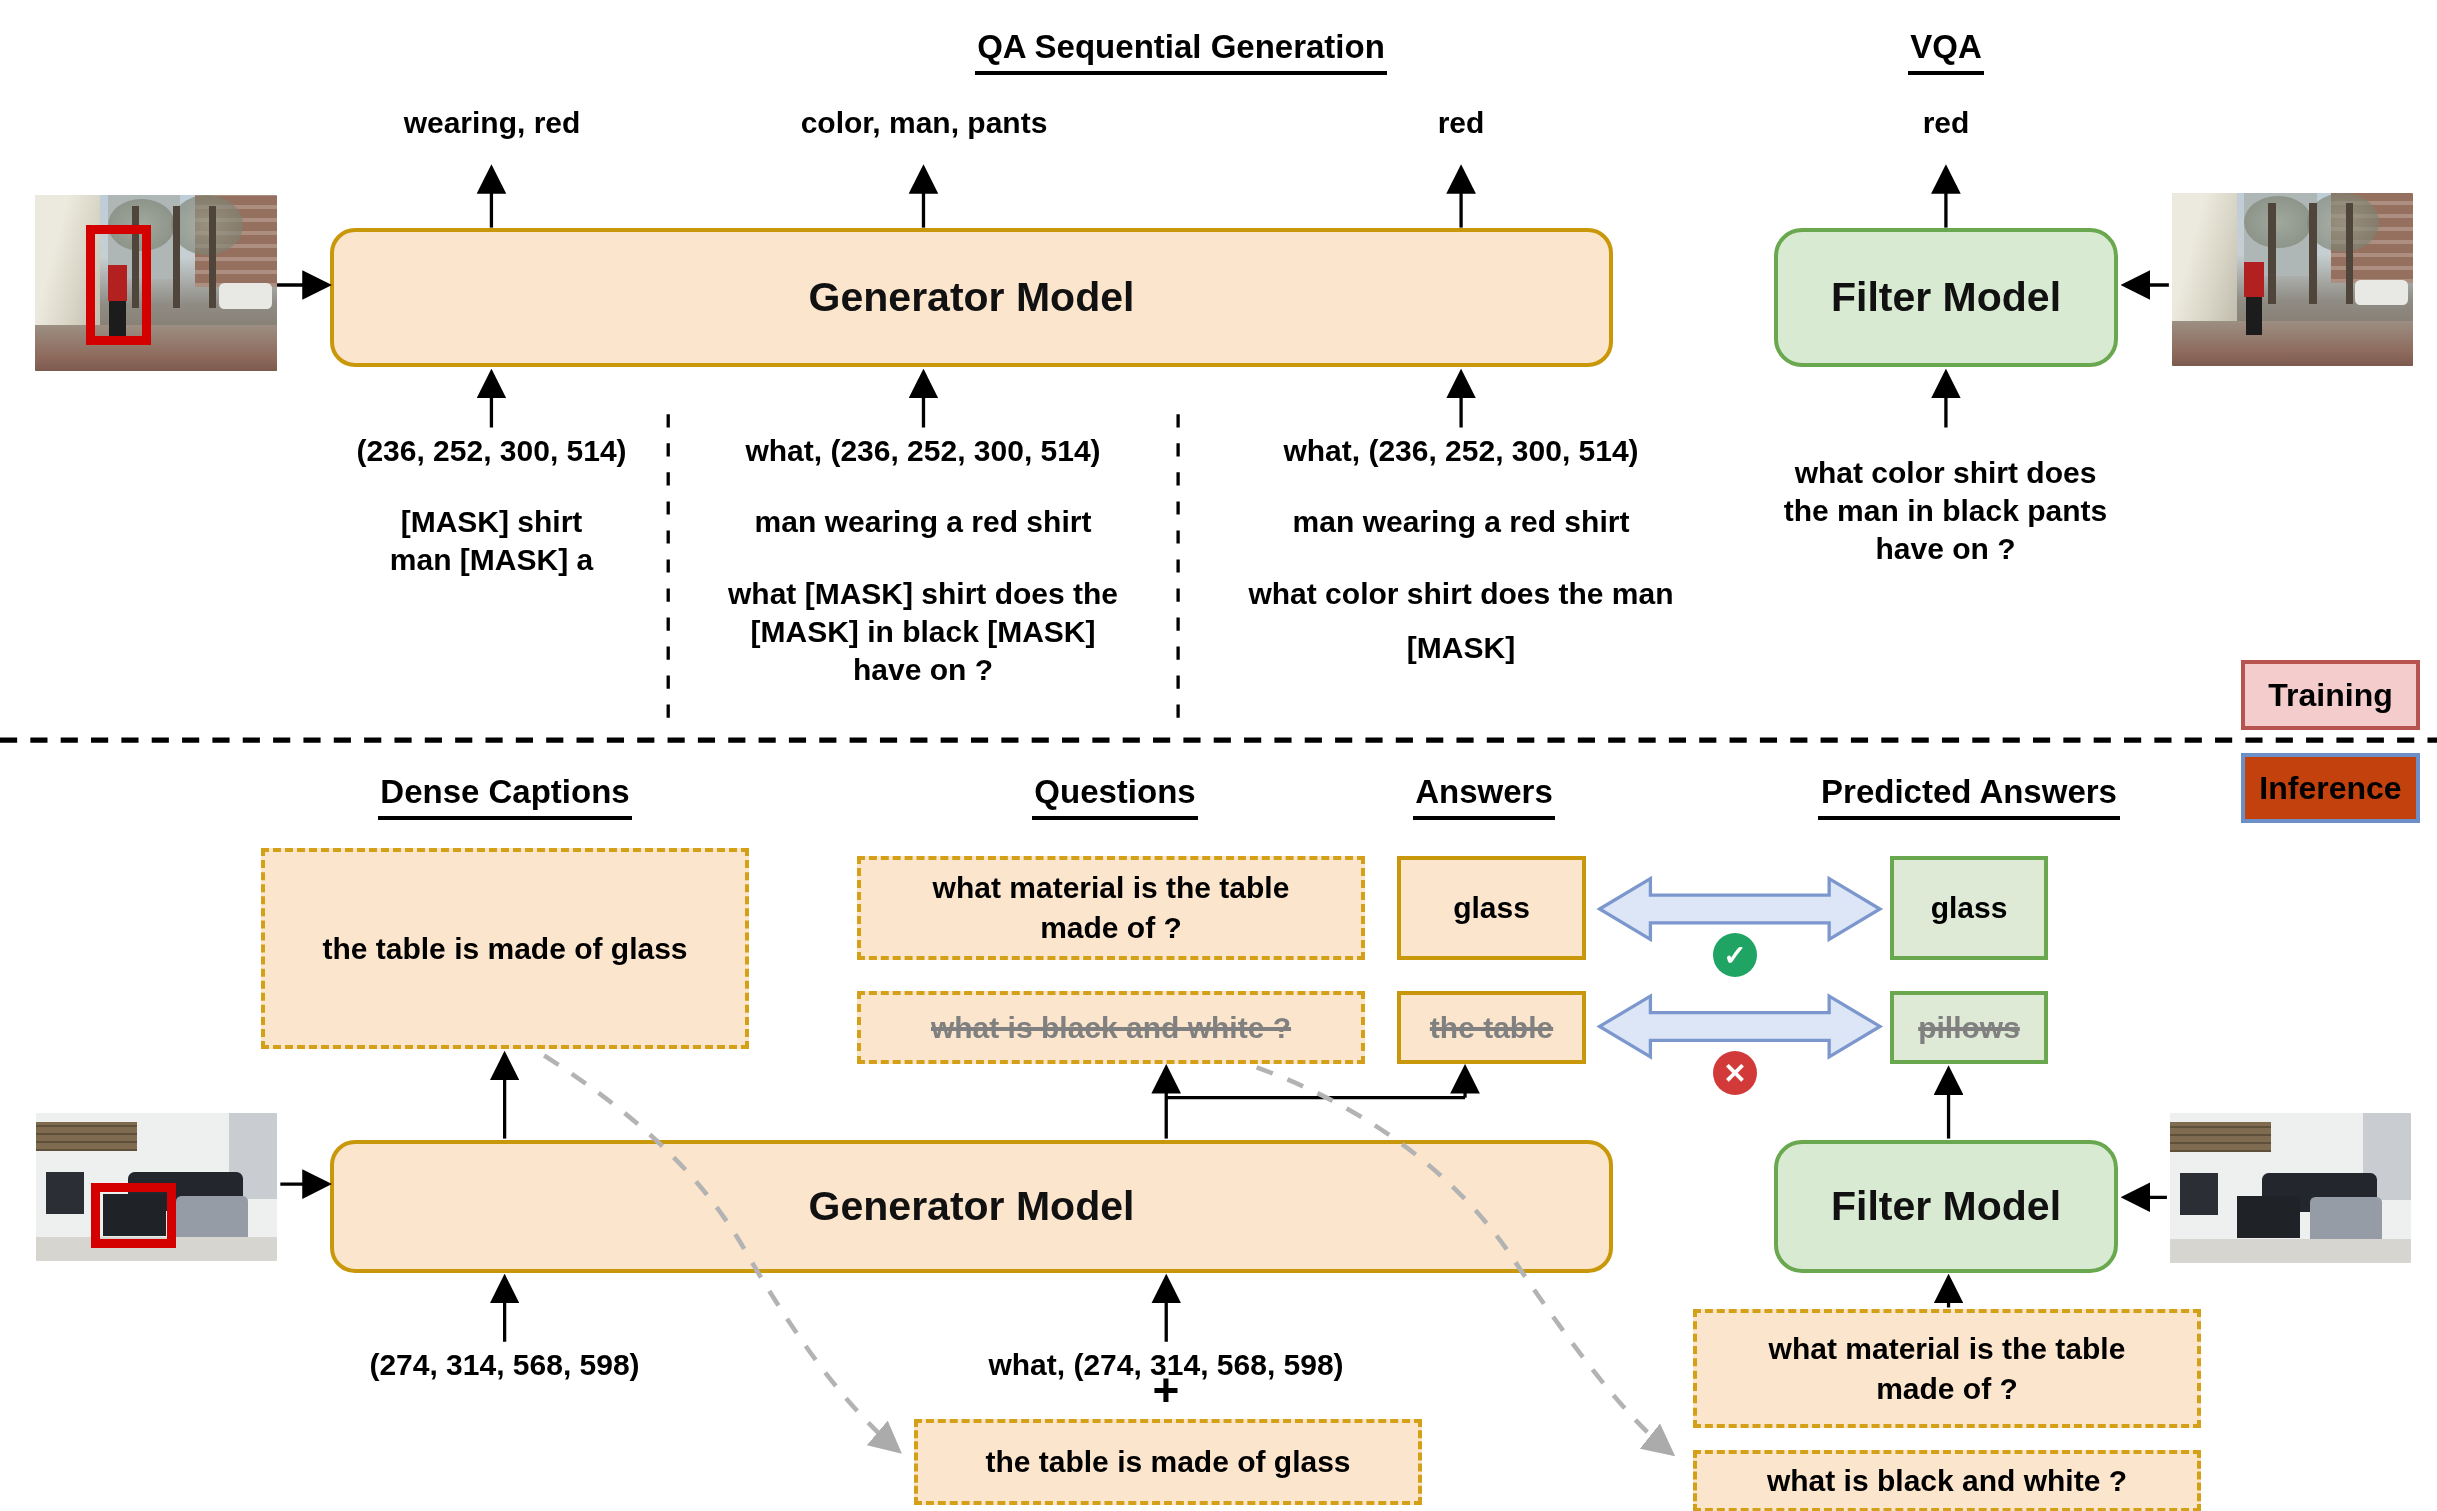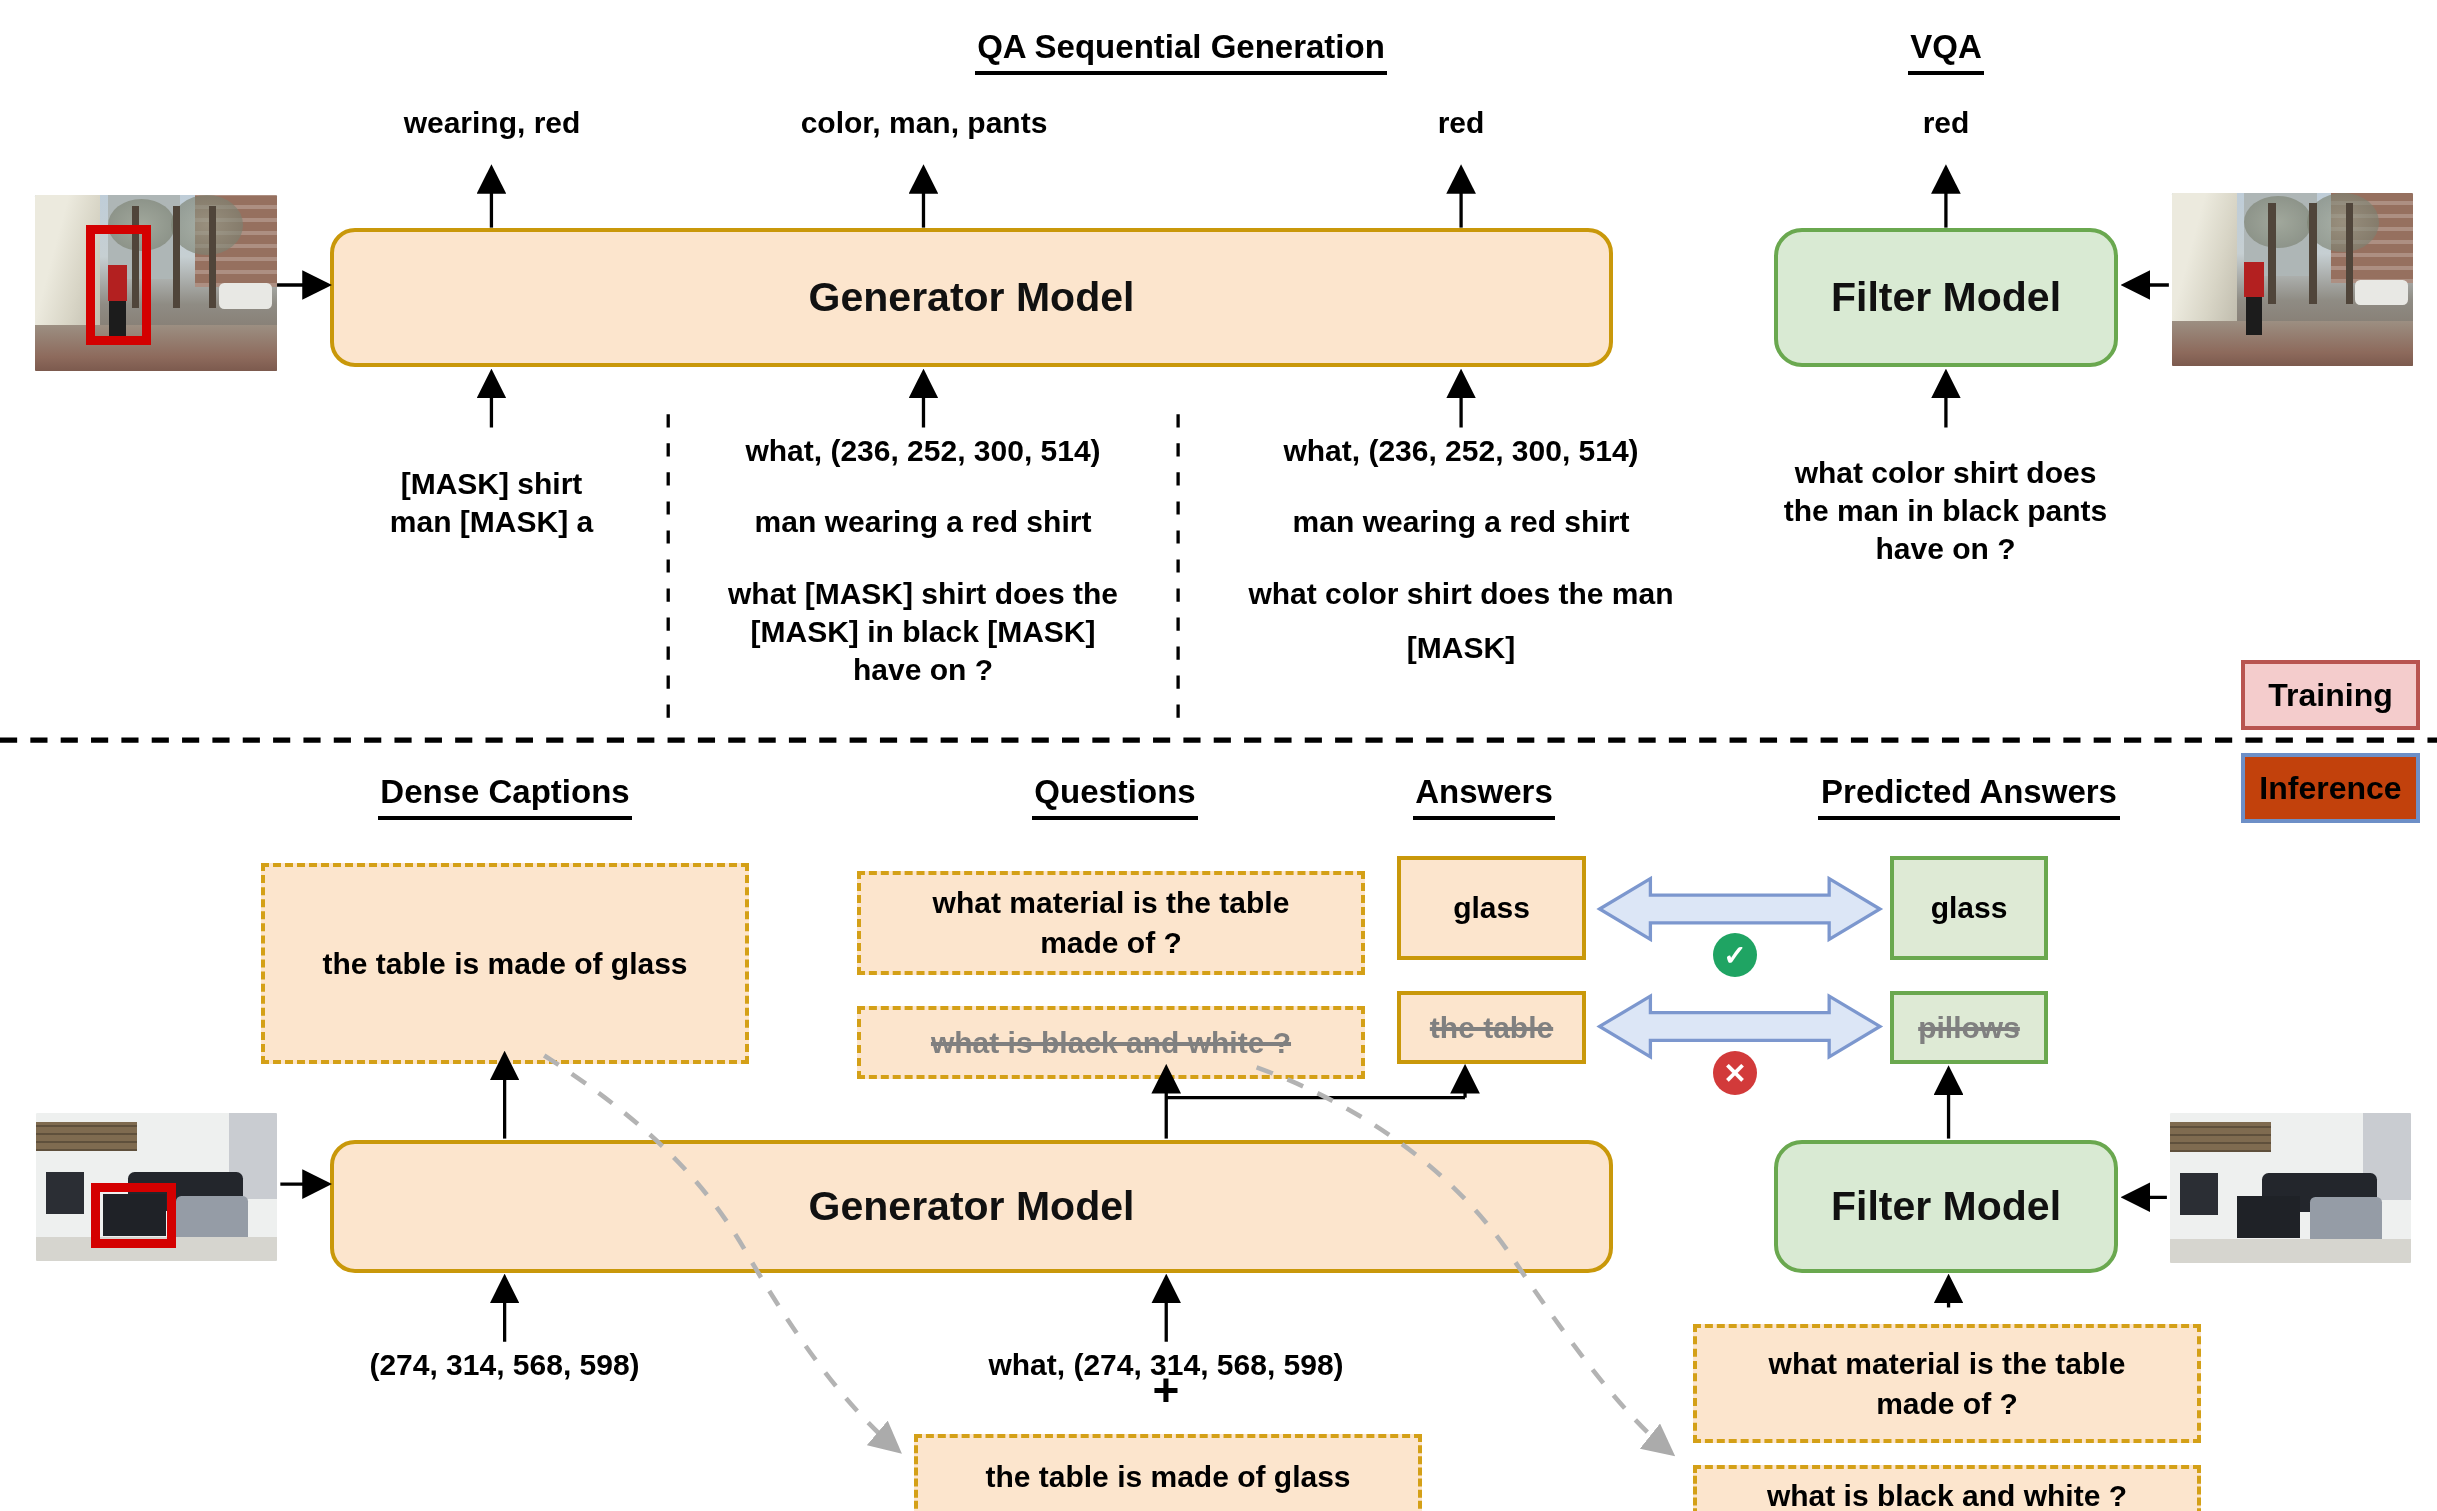--- a/index.html
+++ b/index.html
@@ -6,21 +6,21 @@
   #canvas{position:relative;width:2438px;height:1512px;background:#ffffff;
           font-family:"Liberation Sans",sans-serif;overflow:hidden;}
   .abs{position:absolute;}
   .heading{font-size:33px;font-weight:bold;color:#000;text-align:center;}
   .heading span{display:inline-block;border-bottom:4px solid #000;padding:0 2.6px 5.3px 2.6px;}
   .lbl{font-size:30px;font-weight:bold;color:#000;text-align:center;line-height:38px;}
   .model{background:#FCE5CD;border:4.6px solid #C9980A;border-radius:25px;display:flex;
          align-items:center;justify-content:center;font-size:41px;color:#111;box-sizing:border-box;font-weight:bold;}
   .filterm{background:#D9EAD3;border:4.6px solid #6AA84F;border-radius:28px;}
   .dashbox{background:#FCE5CD;border:4.6px dashed #D4A017;box-sizing:border-box;display:flex;
-           flex-direction:column;align-items:center;justify-content:center;margin-top:15px;}
+           flex-direction:column;align-items:center;justify-content:center;}
   .goldbox{background:#FCE5CD;border:4.6px solid #C9980A;box-sizing:border-box;display:flex;
            align-items:center;justify-content:center;}
   .greenbox{background:#DEEAD5;border:4.6px solid #6AA84F;box-sizing:border-box;display:flex;
            align-items:center;justify-content:center;}
   .boxtxt{font-size:30px;font-weight:bold;color:#000;text-align:center;line-height:40px;}
   .gray{color:#808080;text-decoration:line-through;text-decoration-thickness:4px;}
   .badge{display:flex;align-items:center;justify-content:center;font-size:32px;
          font-weight:bold;color:#000;box-sizing:border-box;}
   .badge.training{background:#F4CCCC;border:4.6px solid #B85450;}
   .badge.inference{background:#c2410c;border:4.6px solid #6D8FC7;}
@@ -99,20 +99,21 @@
     <div class="trunk" style="left:40%;"></div>
     <div class="trunk" style="left:57%;"></div>
     <div class="trunk" style="left:72%;"></div>
     <div class="walk"></div>
     <div class="car"></div>
     <div class="shirt" style="left:30%;top:40%;width:8%;height:20%;"></div>
     <div class="pants" style="left:30.5%;top:60%;width:7%;height:22%;"></div>
   </div>
 
   <div class="abs lbl" style="left:274px;top:432px;width:435px;">
+    <div>(236, 252, 300, 514)</div>
     <div style="height:33px;"></div>
     <div>[MASK] shirt</div>
     <div>man [MASK] a</div>
   </div>
   <div class="abs lbl" style="left:679px;top:432px;width:488px;">
     <div>what, (236, 252, 300, 514)</div>
     <div style="height:33px;"></div>
     <div>man wearing a red shirt</div>
     <div style="height:34px;"></div>
     <div>what [MASK] shirt does the</div>

